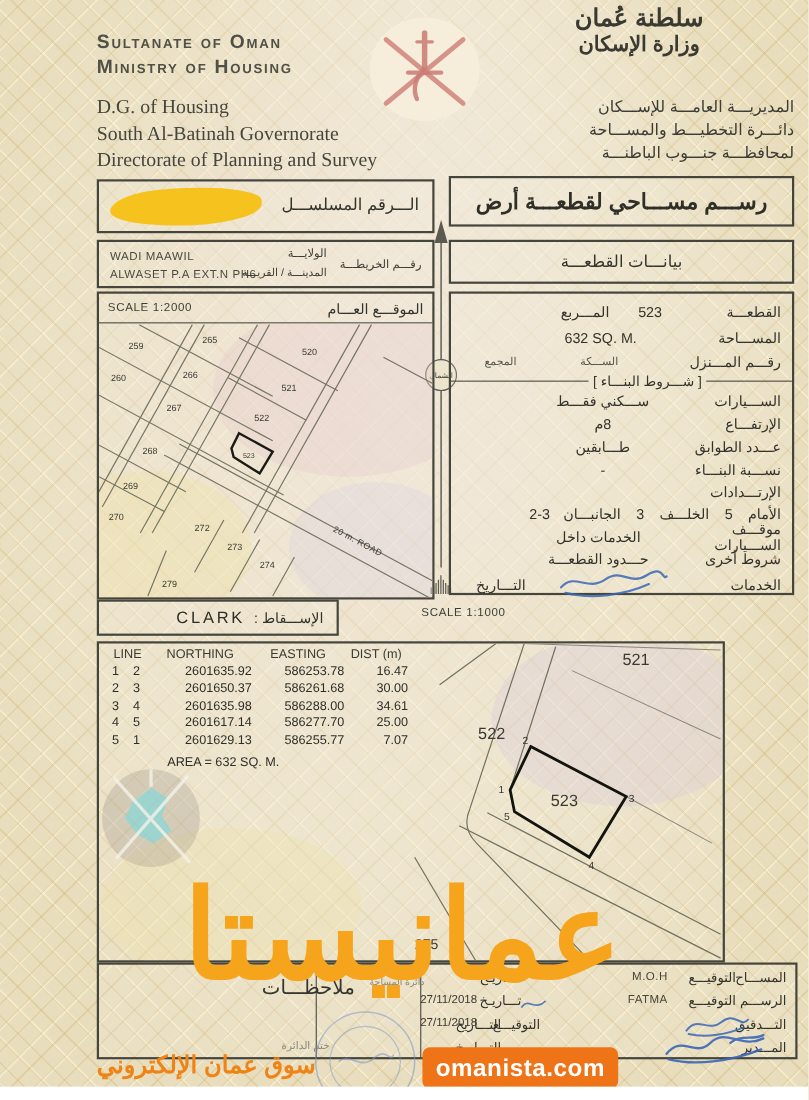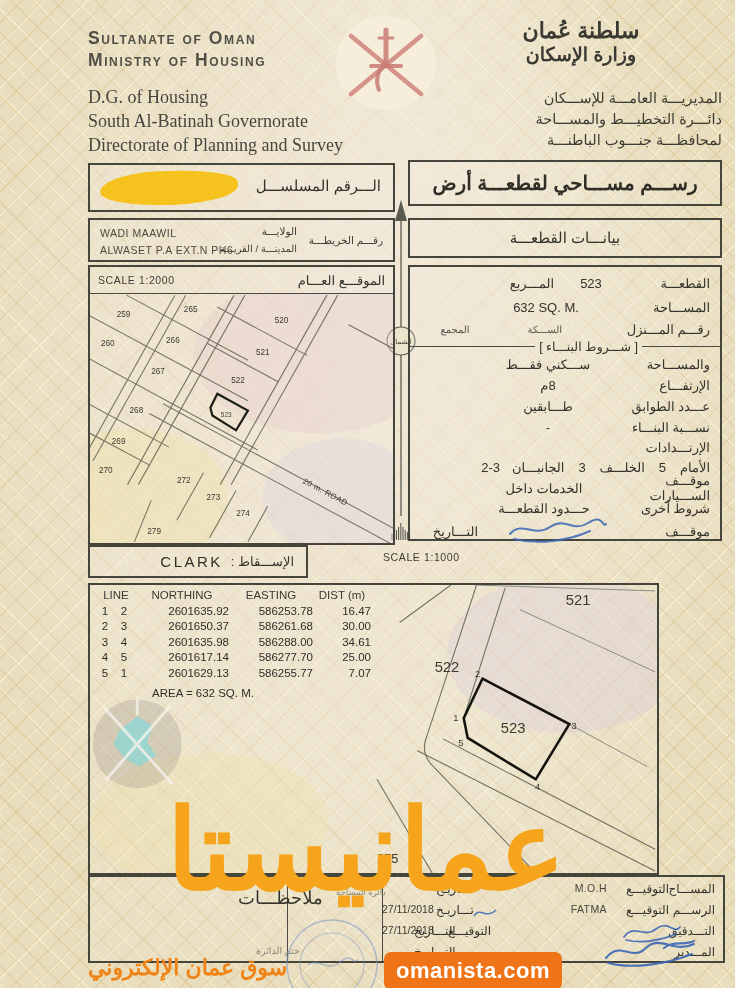--- a/index.html
+++ b/index.html
@@ -86,21 +86,21 @@
         <path d="M88,80 L18,22"></path>
     </g>
     <g stroke="#c97b74" opacity="0.85" stroke-linecap="round">
       <path d="M53,16 L53,48" stroke-width="5"></path>
       <path d="M53,48 Q40,62 46,76" stroke-width="4" fill="none"></path>
       <path d="M38,52 L68,52" stroke-width="4"></path>
       <path d="M46,24 L60,24" stroke-width="3"></path>
     </g>
   </svg>
 
-  <div class="abs ar ar-callig" style="left:440px;top:18px;width:282px;text-align:center;">
+  <div class="abs ar ar-callig" style="left:440px;top:4px;width:282px;text-align:center;">
     <div style="font-size:22px;">سلطنة عُمان</div>
     <div style="font-size:19px;">وزارة الإسكان</div>
   </div>
   <div class="abs ar ar-dept" style="left:440px;top:88px;width:282px;text-align:right;">
     <div>المديريـــة العامـــة للإســـكان</div>
     <div>دائـــرة التخطيـــط والمســـاحة</div>
     <div>لمحافظـــة جنـــوب الباطنـــة</div>
   </div>
 
   <div class="box" style="left:88px;top:163px;width:307px;height:49px;">
@@ -214,21 +214,21 @@
       <span class="plabel">رقـــم المـــنزل</span>
       <span class="psmall" style="margin-right:52px;">الســـكة</span>
       <span class="psmall" style="margin-right:58px;">المجمع</span>
     </div>
     <div class="pdivider">
       <span class="dline" style="width:78px;"></span>
       <span class="ar" style="padding:0 4px;">[ شـــروط البنـــاء ]</span>
       <span class="dline" style="flex:1;"></span>
     </div>
     <div class="prow">
-      <span class="plabel">والمســـاحة</span>
+      <span class="plabel">الســـيارات</span>
       <span class="pvalue" style="margin-right:10px;">ســـكني فقـــط</span>
     </div>
     <div class="prow">
       <span class="plabel">الإرتفـــاع</span>
       <span class="pvalue" style="margin-right:10px;">8م</span>
     </div>
     <div class="prow">
       <span class="plabel">عـــدد الطوابق</span>
       <span class="pvalue" style="margin-right:10px;">طـــابقين</span>
     </div>
@@ -249,21 +249,21 @@
     </div>
     <div class="prow" style="height:20px;">
       <span class="plabel">موقـــف الســـيارات</span>
       <span class="pvalue" style="margin-right:14px;">الخدمات داخل</span>
     </div>
     <div class="prow" style="height:20px;">
       <span class="plabel">شروط أخرى</span>
       <span class="pvalue" style="margin-right:14px;">حـــدود القطعـــة</span>
     </div>
     <div class="prow" style="height:26px;">
-      <span style="width:52px;">موقـــف</span>
+      <span style="width:52px;">الخدمات</span>
       <svg width="104" height="26" viewBox="0 0 104 26" style="margin:0 48px 0 0;">
         <g stroke="#3a67b5" stroke-width="2" fill="none" opacity="0.85" stroke-linecap="round">
           <path d="M4,16 C16,2 28,20 44,9 S66,15 82,5 S96,10 100,6"></path>
           <path d="M8,21 C32,27 62,23 84,13"></path>
         </g>
       </svg>
       <span style="margin-right:28px;">التـــاريخ</span>
     </div>
   </div>
 

